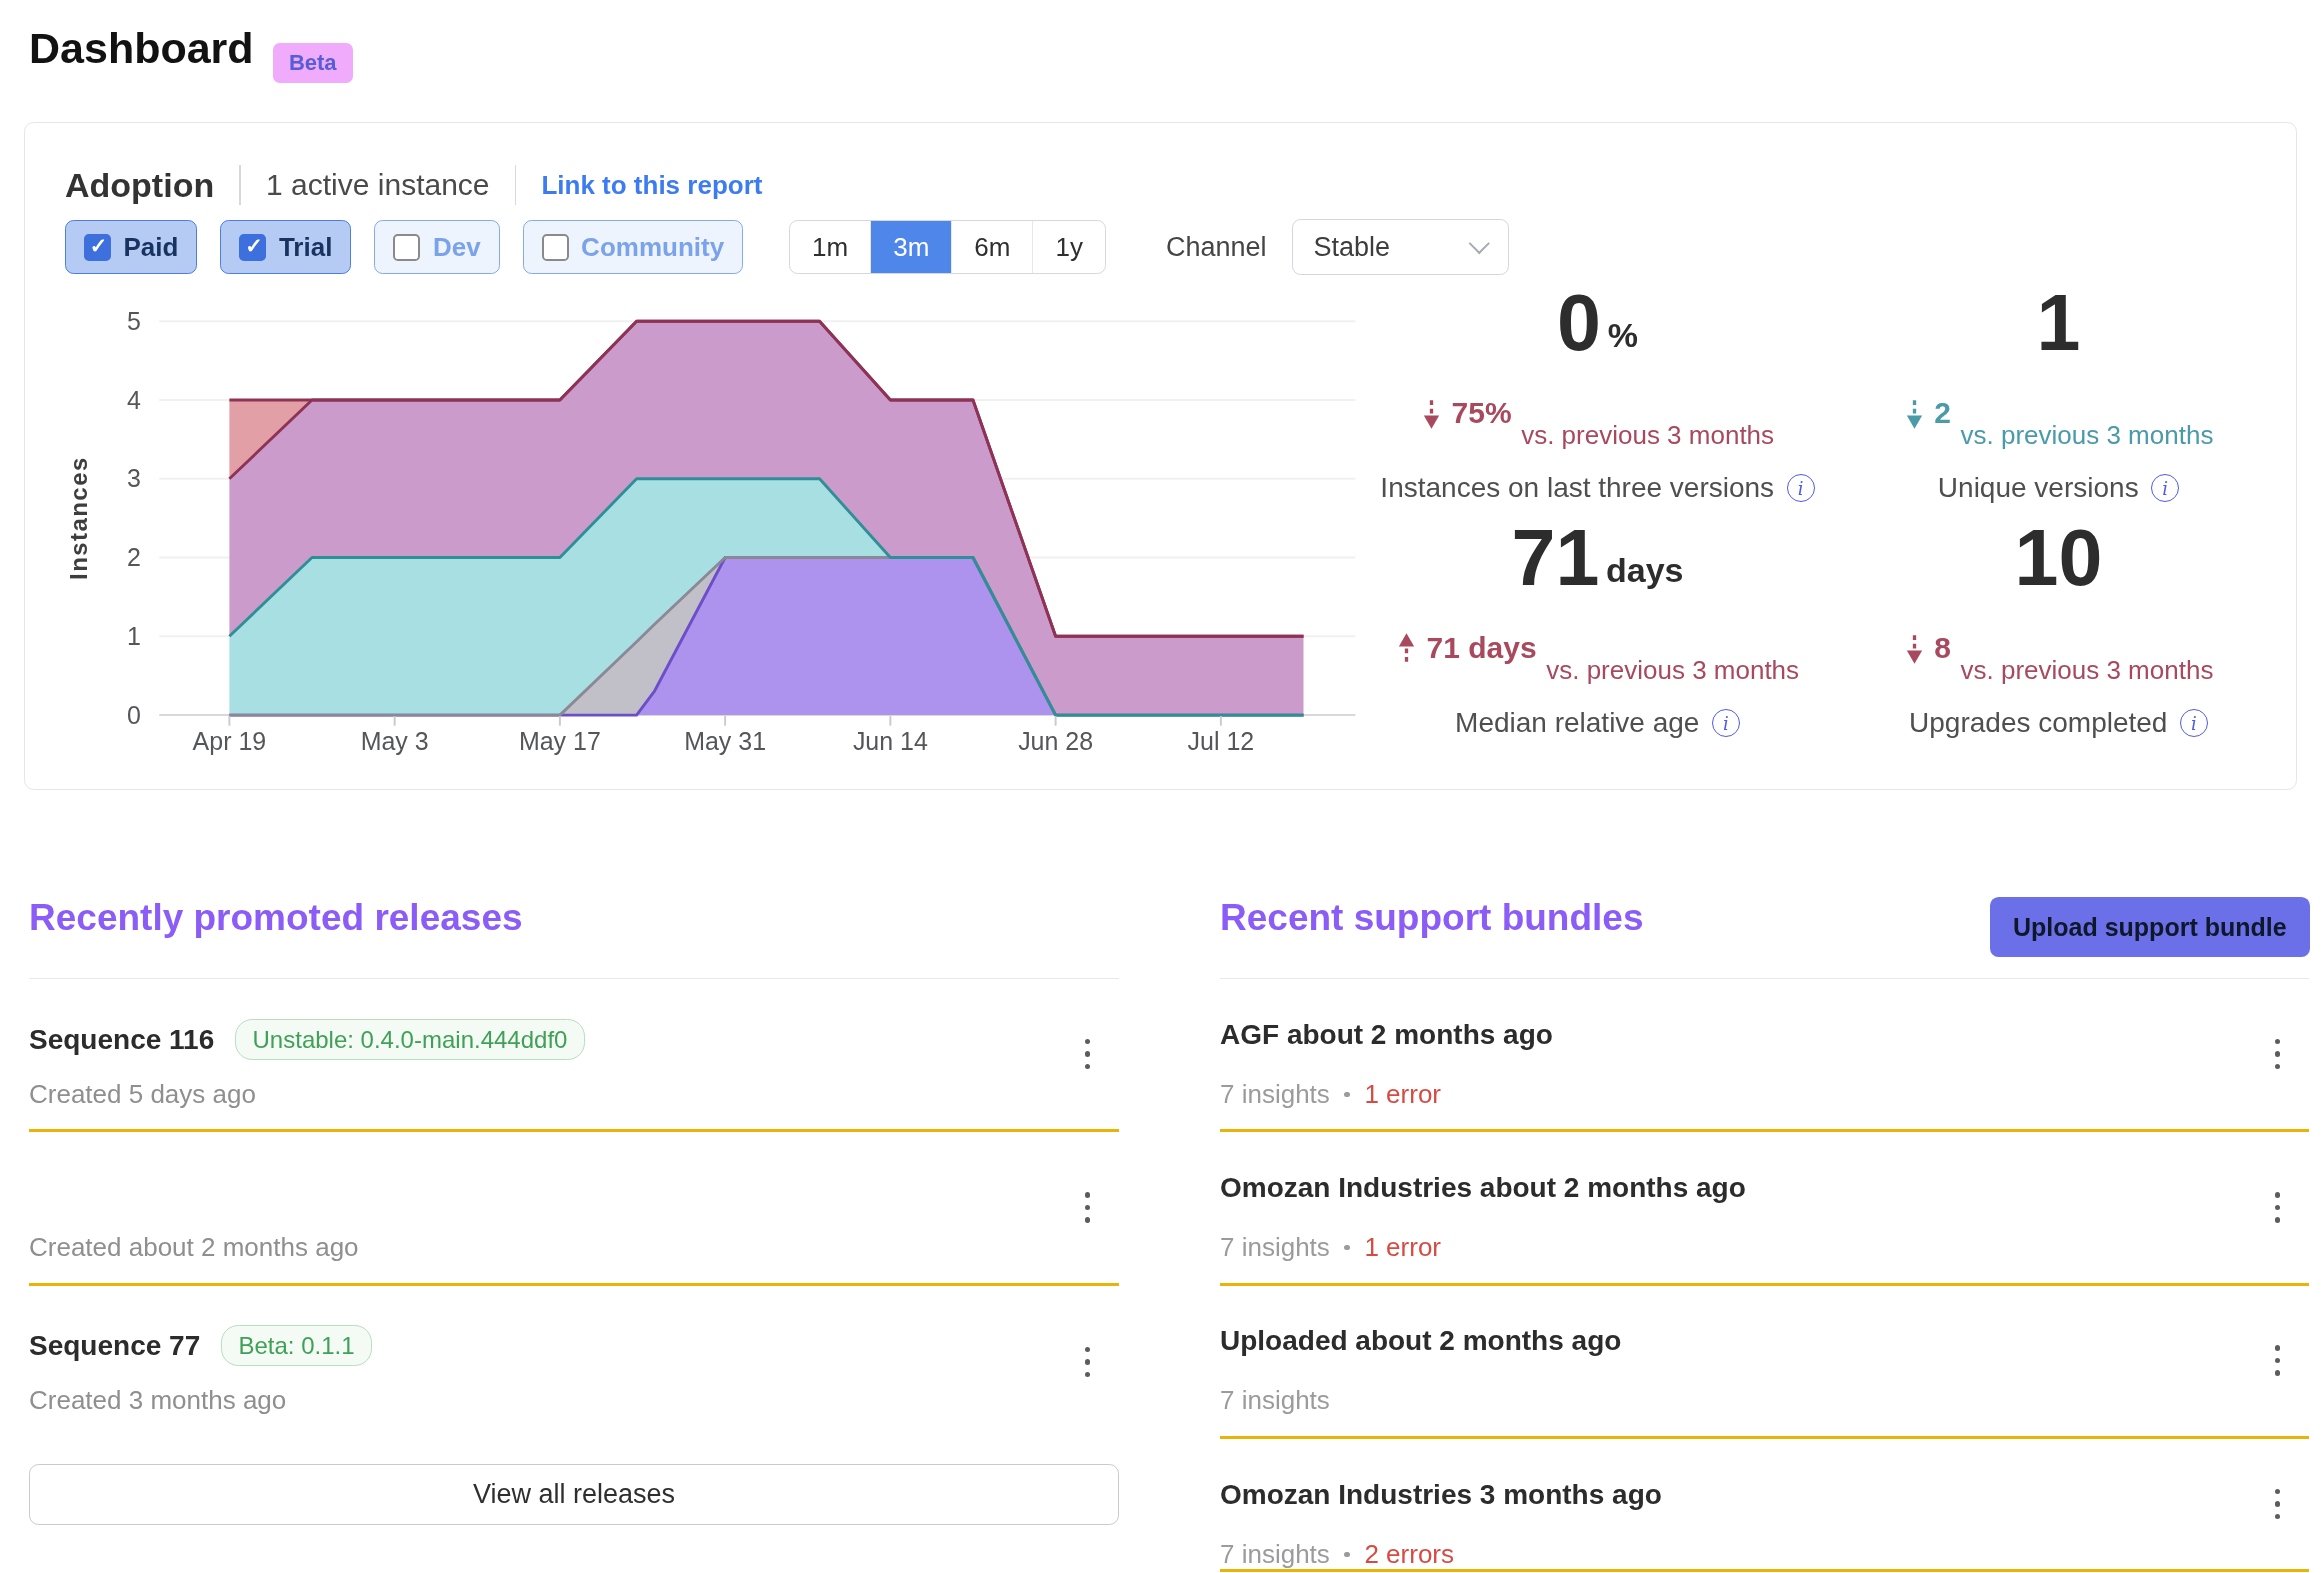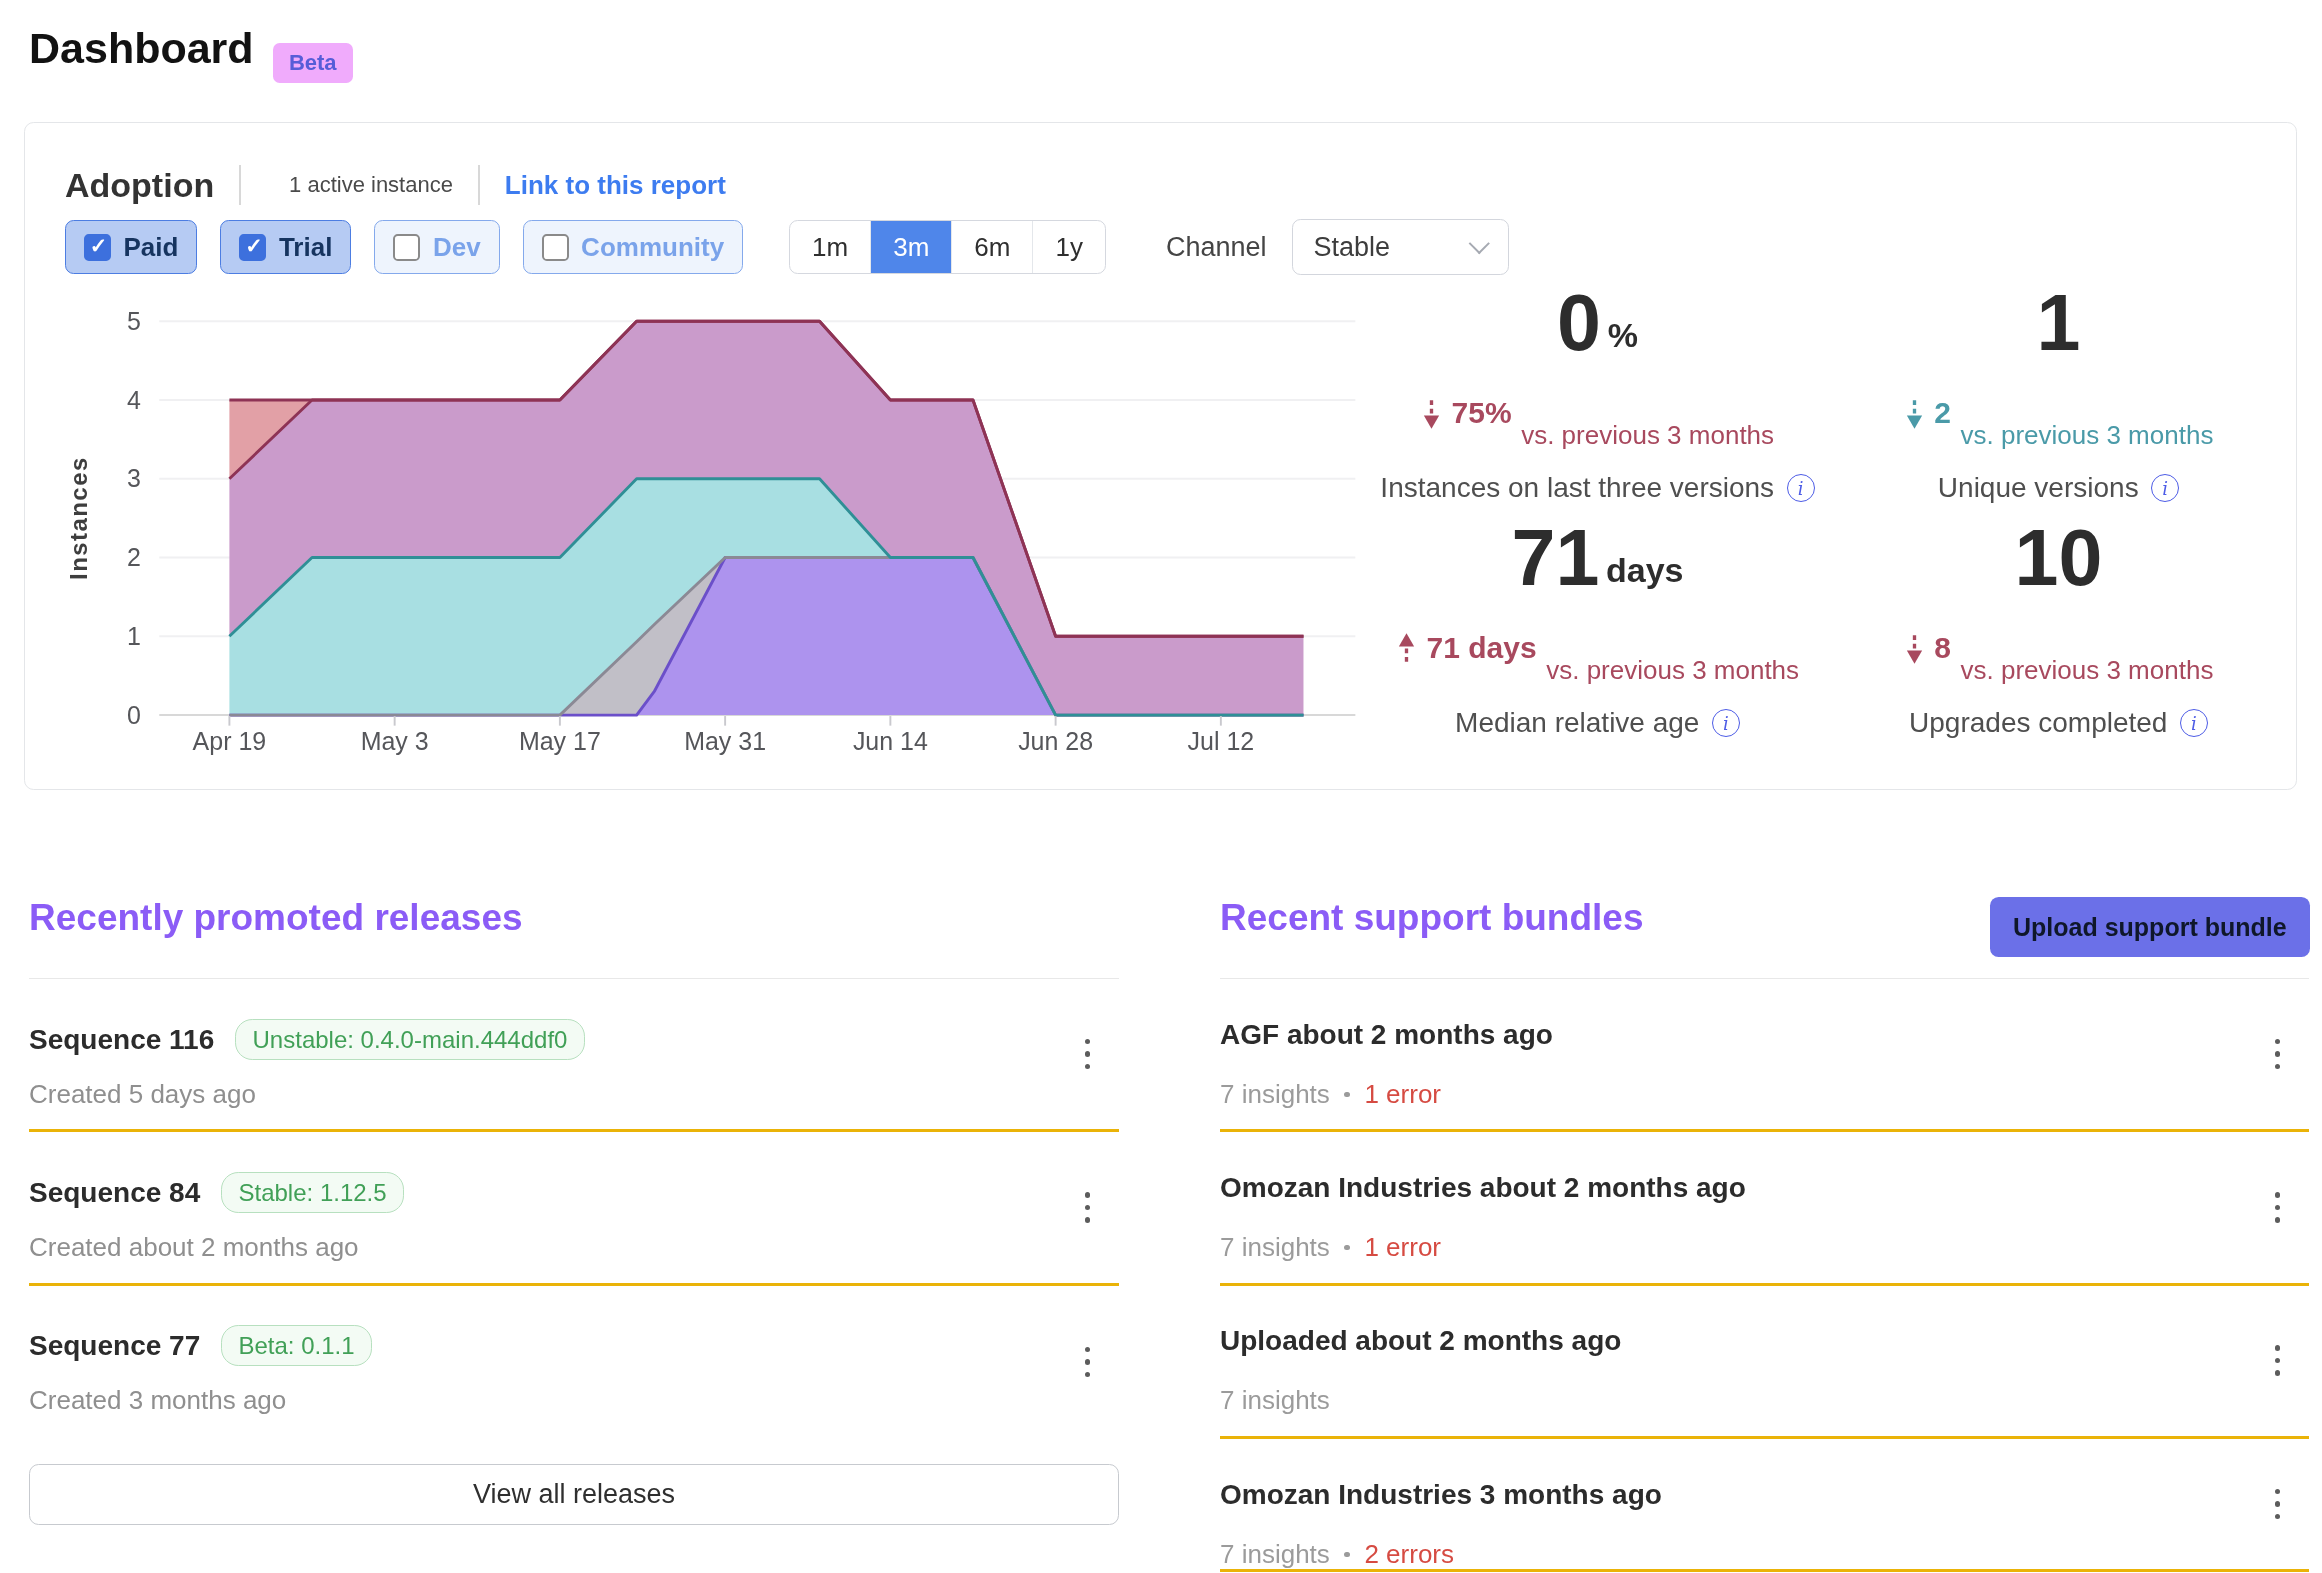--- a/index.html
+++ b/index.html
@@ -12,21 +12,21 @@
   .page-header{position:absolute;left:29px;top:15.4px;display:flex;align-items:center;gap:19px;}
   .page-title{font-size:43px;font-weight:700;color:#121212;margin:0;}
   .beta-badge{background:#f0abfc;color:#575dd8;font-size:22px;font-weight:700;
     padding:8.6px 16.3px;border-radius:6.7px;line-height:1;margin-top:28px;}
   
   .adoption-card{position:absolute;left:24px;top:122px;width:2273px;height:668px;
     border:1px solid #e4e6e9;border-radius:9.6px;background:#fff;box-sizing:border-box;}
   .card-header{position:absolute;left:40px;top:42px;display:flex;align-items:center;}
   .card-title{font-size:34px;font-weight:700;color:#333;}
   .header-sep{width:1.9px;height:40px;background:#d8d8d8;margin:0 25px;}
-  .active-instances{font-size:22px;font-weight:400;color:#4a4a4a;margin-left:23px;}
+  .active-instances{font-size:30px;font-weight:400;color:#4a4a4a;}
   .report-link{font-size:26px;font-weight:700;color:#3d7cf0;cursor:pointer;}
   
   .filter-row{position:absolute;left:40px;top:96px;display:flex;align-items:center;height:56px;}
   .filter-chip{display:flex;align-items:center;gap:12.5px;height:54px;padding:0 18px;
     border-radius:8.6px;border:1.9px solid #84a9ec;background:#eef4fd;color:#7aa3ea;
     font-size:26px;font-weight:700;margin-right:23px;box-sizing:border-box;cursor:pointer;}
   .filter-chip.checked{background:#b6cbf3;border-color:#4c7de2;color:#16345f;}
   .checkbox{width:27px;height:27px;border-radius:4.8px;background:#fff;border:2.4px solid #8a8a8a;
     box-sizing:border-box;position:relative;flex:none;}
   .filter-chip.checked .checkbox{background:#3d70dd;border-color:#3d70dd;}
@@ -271,24 +271,20 @@
     <span class="release-badge">Unstable: 0.4.0-main.444ddf0</span>
   </div>
   <div class="row-sub">Created 5 days ago</div>
   <div class="kebab">
       <span></span>
       <span></span>
       <span></span>
     </div>
 </div>
 <div class="list-row release-row row-bottom-border" style="top:1132px;">
-  <div class="row-title-line">
-    <span class="row-title">Sequence 84</span>
-    <span class="release-badge">Stable: 1.12.5</span>
-  </div>
   <div class="row-sub">Created about 2 months ago</div>
   <div class="kebab">
       <span></span>
       <span></span>
       <span></span>
     </div>
 </div>
 <div class="list-row release-row" style="top:1285px;">
   <div class="row-title-line">
     <span class="row-title">Sequence 77</span>

